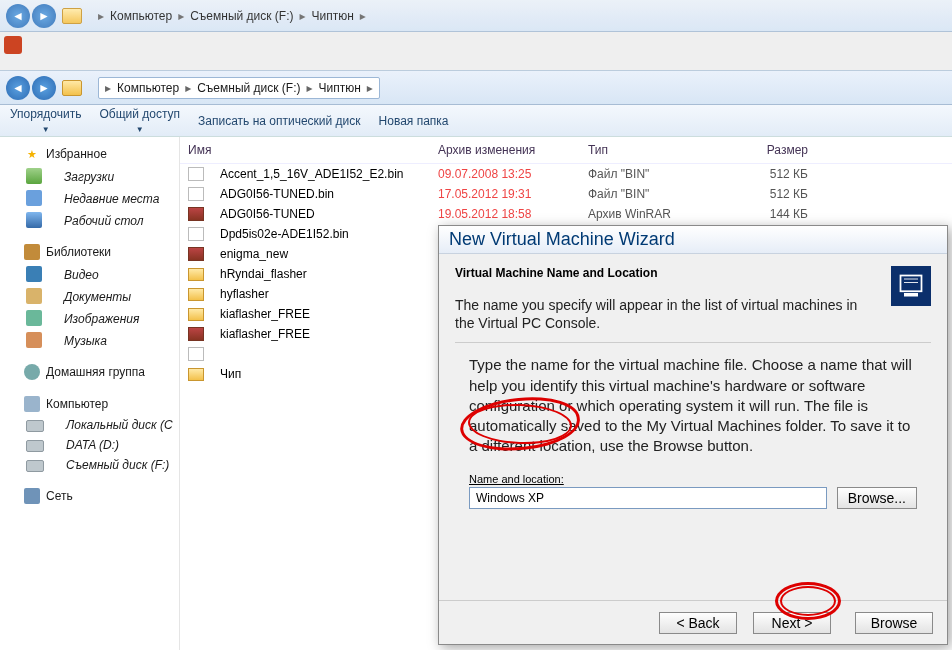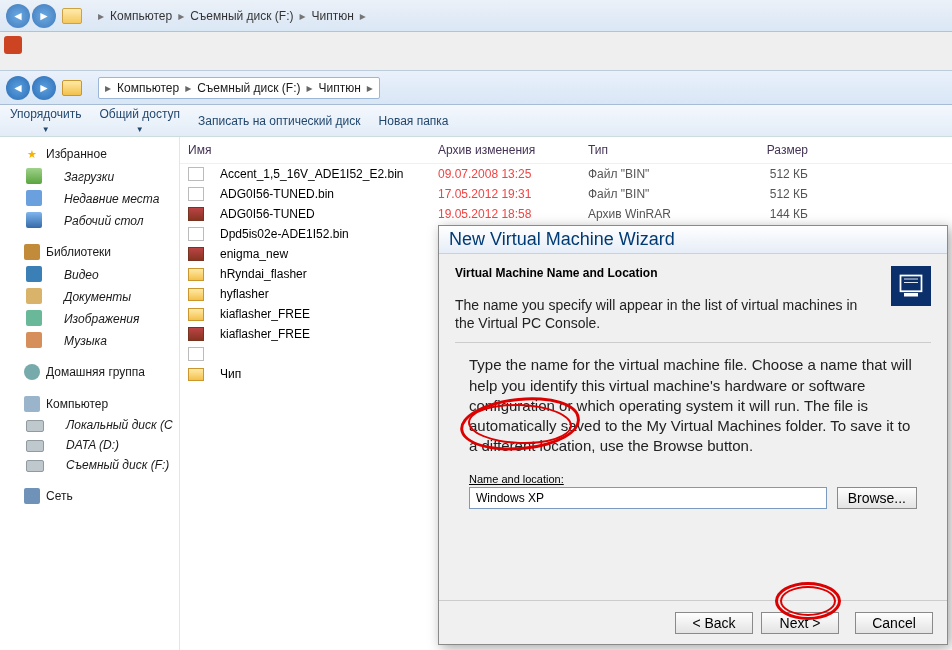--- a/index.html
+++ b/index.html
@@ -63,21 +63,21 @@
 .dlg-head-txt { flex:1; }
 .dlg-head-txt h3 { font-size:12px; font-weight:bold; margin-bottom:16px; }
 .dlg-head-txt p { font-size:14px; color:#222; line-height:1.3; }
 .dlg-head-ic { width:40px; height:40px; background:#0b2f6b; display:flex; align-items:center; justify-content:center; }
 .dlg-head-ic svg { width:28px; height:28px; }
 .dlg-desc { font-size:15px; color:#222; line-height:1.35; margin-bottom:16px; padding:0 14px; }
 .fld-label { font-size:11px; padding:0 14px; margin-bottom:2px; text-decoration:underline; }
 .fld-row { display:flex; gap:10px; padding:0 14px; align-items:center; }
 .fld-row input[type=text] { flex:1; height:22px; border:1px solid #7a9ac0; padding:0 6px; font-size:12px; background:#fff; }
 .btn { height:22px; min-width:78px; border:1px solid #8a8a8a; background:linear-gradient(#fefefe,#e3e3e3); font-size:14px; padding:0 10px; cursor:default; }
-.dlg-foot { position:absolute; left:0; right:0; bottom:0; height:44px; border-top:1px solid #ccc; display:flex; align-items:center; justify-content:flex-end; gap:8px; padding:0 14px; background:#f0f0f0; }
+.dlg-foot { position:absolute; left:0; right:0; bottom:0; height:44px; border-top:1px solid #ccc; display:flex; align-items:center; justify-content:flex-end; gap:16px; padding:0 14px; background:#f0f0f0; }
 
 
 .scribble { position:absolute; border:3px solid #d00; border-radius:50%; pointer-events:none; }
 .scribble.s1 { left:460px; top:398px; width:120px; height:52px; transform:rotate(-6deg); border-radius:50% 50% 48% 52%; }
 .scribble.s1b { left:468px; top:404px; width:104px; height:40px; transform:rotate(2deg); border-radius:50%; border-width:2px; }
 .scribble.s2 { left:775px; top:582px; width:66px; height:38px; border-radius:50%; }
 .scribble.s2b { left:780px; top:586px; width:56px; height:30px; border-radius:50%; border-width:2px; }
 </style>
 </head>
 <body>
@@ -343,20 +343,20 @@
     <p class="dlg-desc">Type the name for the virtual machine file. Choose a name that will help you identify this virtual machine's hardware or software configuration or which operating system it will run. The file is automatically saved to the My Virtual Machines folder. To save it to a different location, use the Browse button.</p>
     <div class="fld-label">Name and location:</div>
     <div class="fld-row">
       <input type="text" value="Windows XP" style="">
       <button class="btn">Browse...</button>
     </div>
   </div>
   <div class="dlg-foot">
     <button class="btn">&lt; Back</button>
     <button class="btn">Next &gt;</button>
-    <button class="btn" style="margin-left:8px">Cancel</button>
+    <button class="btn" style="margin-left:8px">Browse</button>
   </div>
 </div>
 
 <div class="scribble s1"></div>
 <div class="scribble s1b"></div>
 <div class="scribble s2"></div>
 <div class="scribble s2b"></div>
 
 </body></html>

